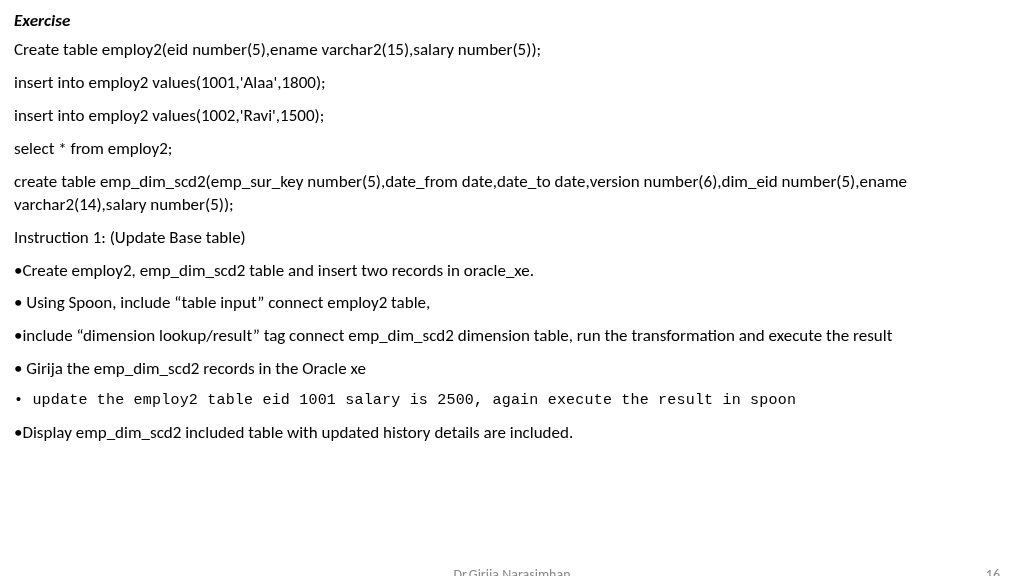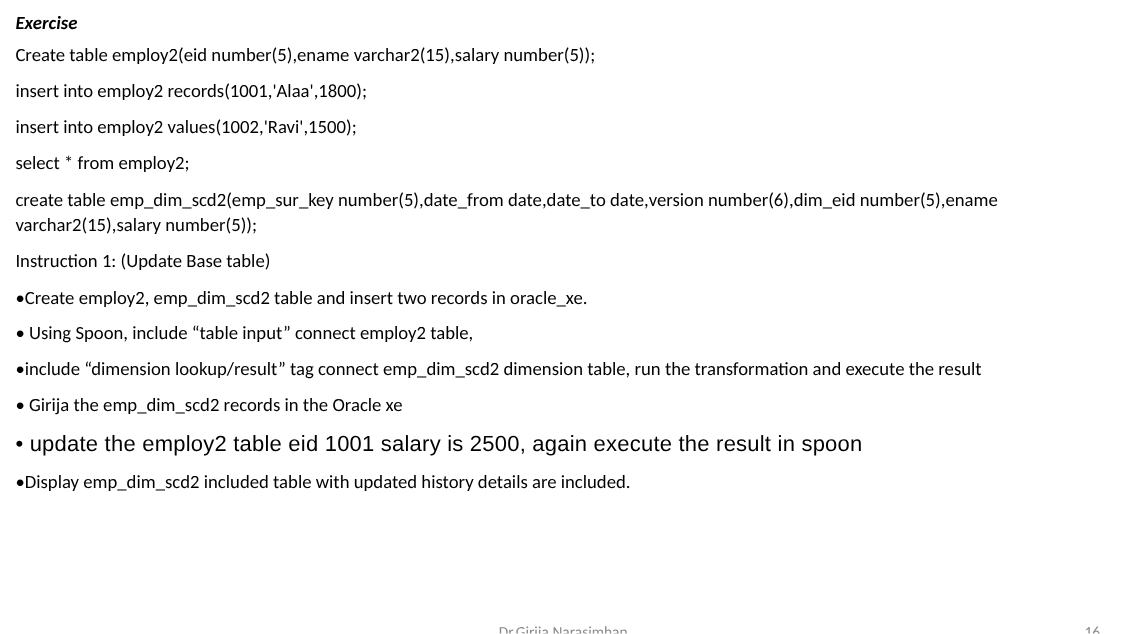--- a/index.html
+++ b/index.html
@@ -10,42 +10,42 @@
     font-family: Calibri, "Segoe UI", Arial, sans-serif;
     font-size: 17px;
     color: #000;
     padding: 10px 14px 0 14px;
     position: relative;
     line-height: 1.35;
   }
   .title { font-weight: 700; margin-bottom: 6px; font-style: italic; }
   .line { margin-bottom: 10px; }
   .bold { font-weight: 400; }
-  .mono { font-family: Liberation Sans, sans-serif; font-size: 20px; letter-spacing: 0.2px; }
+  .mono { font-family: Liberation Mono, monospace; font-size: 15px; letter-spacing: 0.2px; }
   .footer {
     position: absolute;
     bottom: 10px;
     left: 0;
     width: 100%;
     color: #888;
     font-size: 14px;
   }
   .footer .author { position: absolute; left: 50%; transform: translateX(-50%); }
   .footer .page { position: absolute; right: 24px; }
 </style>
 </head>
 <body>
 
 <div class="title">Exercise</div>
 
 <div class="line">Create table employ2(eid number(5),ename  varchar2(15),salary number(5));</div>
-<div class="line">insert into employ2 records(1001,'Alaa',1800);</div>
+<div class="line">insert into employ2 values(1001,'Alaa',1800);</div>
 <div class="line"> insert into employ2 values(1002,'Ravi',1500);</div>
 <div class="line">select * from employ2;</div>
-<div class="line">create table emp_dim_scd2(emp_sur_key number(5),date_from date,date_to date,version  number(6),dim_eid number(5),ename  varchar2(15),salary number(5));</div>
+<div class="line">create table emp_dim_scd2(emp_sur_key number(5),date_from date,date_to date,version  number(6),dim_eid number(5),ename  varchar2(14),salary number(5));</div>
 
 <div class="line bold">Instruction 1: (Update Base table)</div>
 
 <div class="line">•Create  employ2, emp_dim_scd2 table and insert two records in  oracle_xe.</div>
 <div class="line">• Using Spoon, include “table input” connect employ2 table,</div>
 <div class="line">•include “dimension lookup/result”  tag connect emp_dim_scd2  dimension  table, run the transformation and execute the result</div>
 <div class="line">• Girija the emp_dim_scd2 records in the Oracle xe</div>
 <div class="line mono">• update  the employ2 table eid 1001 salary is 2500, again execute the result in spoon</div>
 <div class="line">•Display  emp_dim_scd2 included table with updated history details are included.</div>
 

